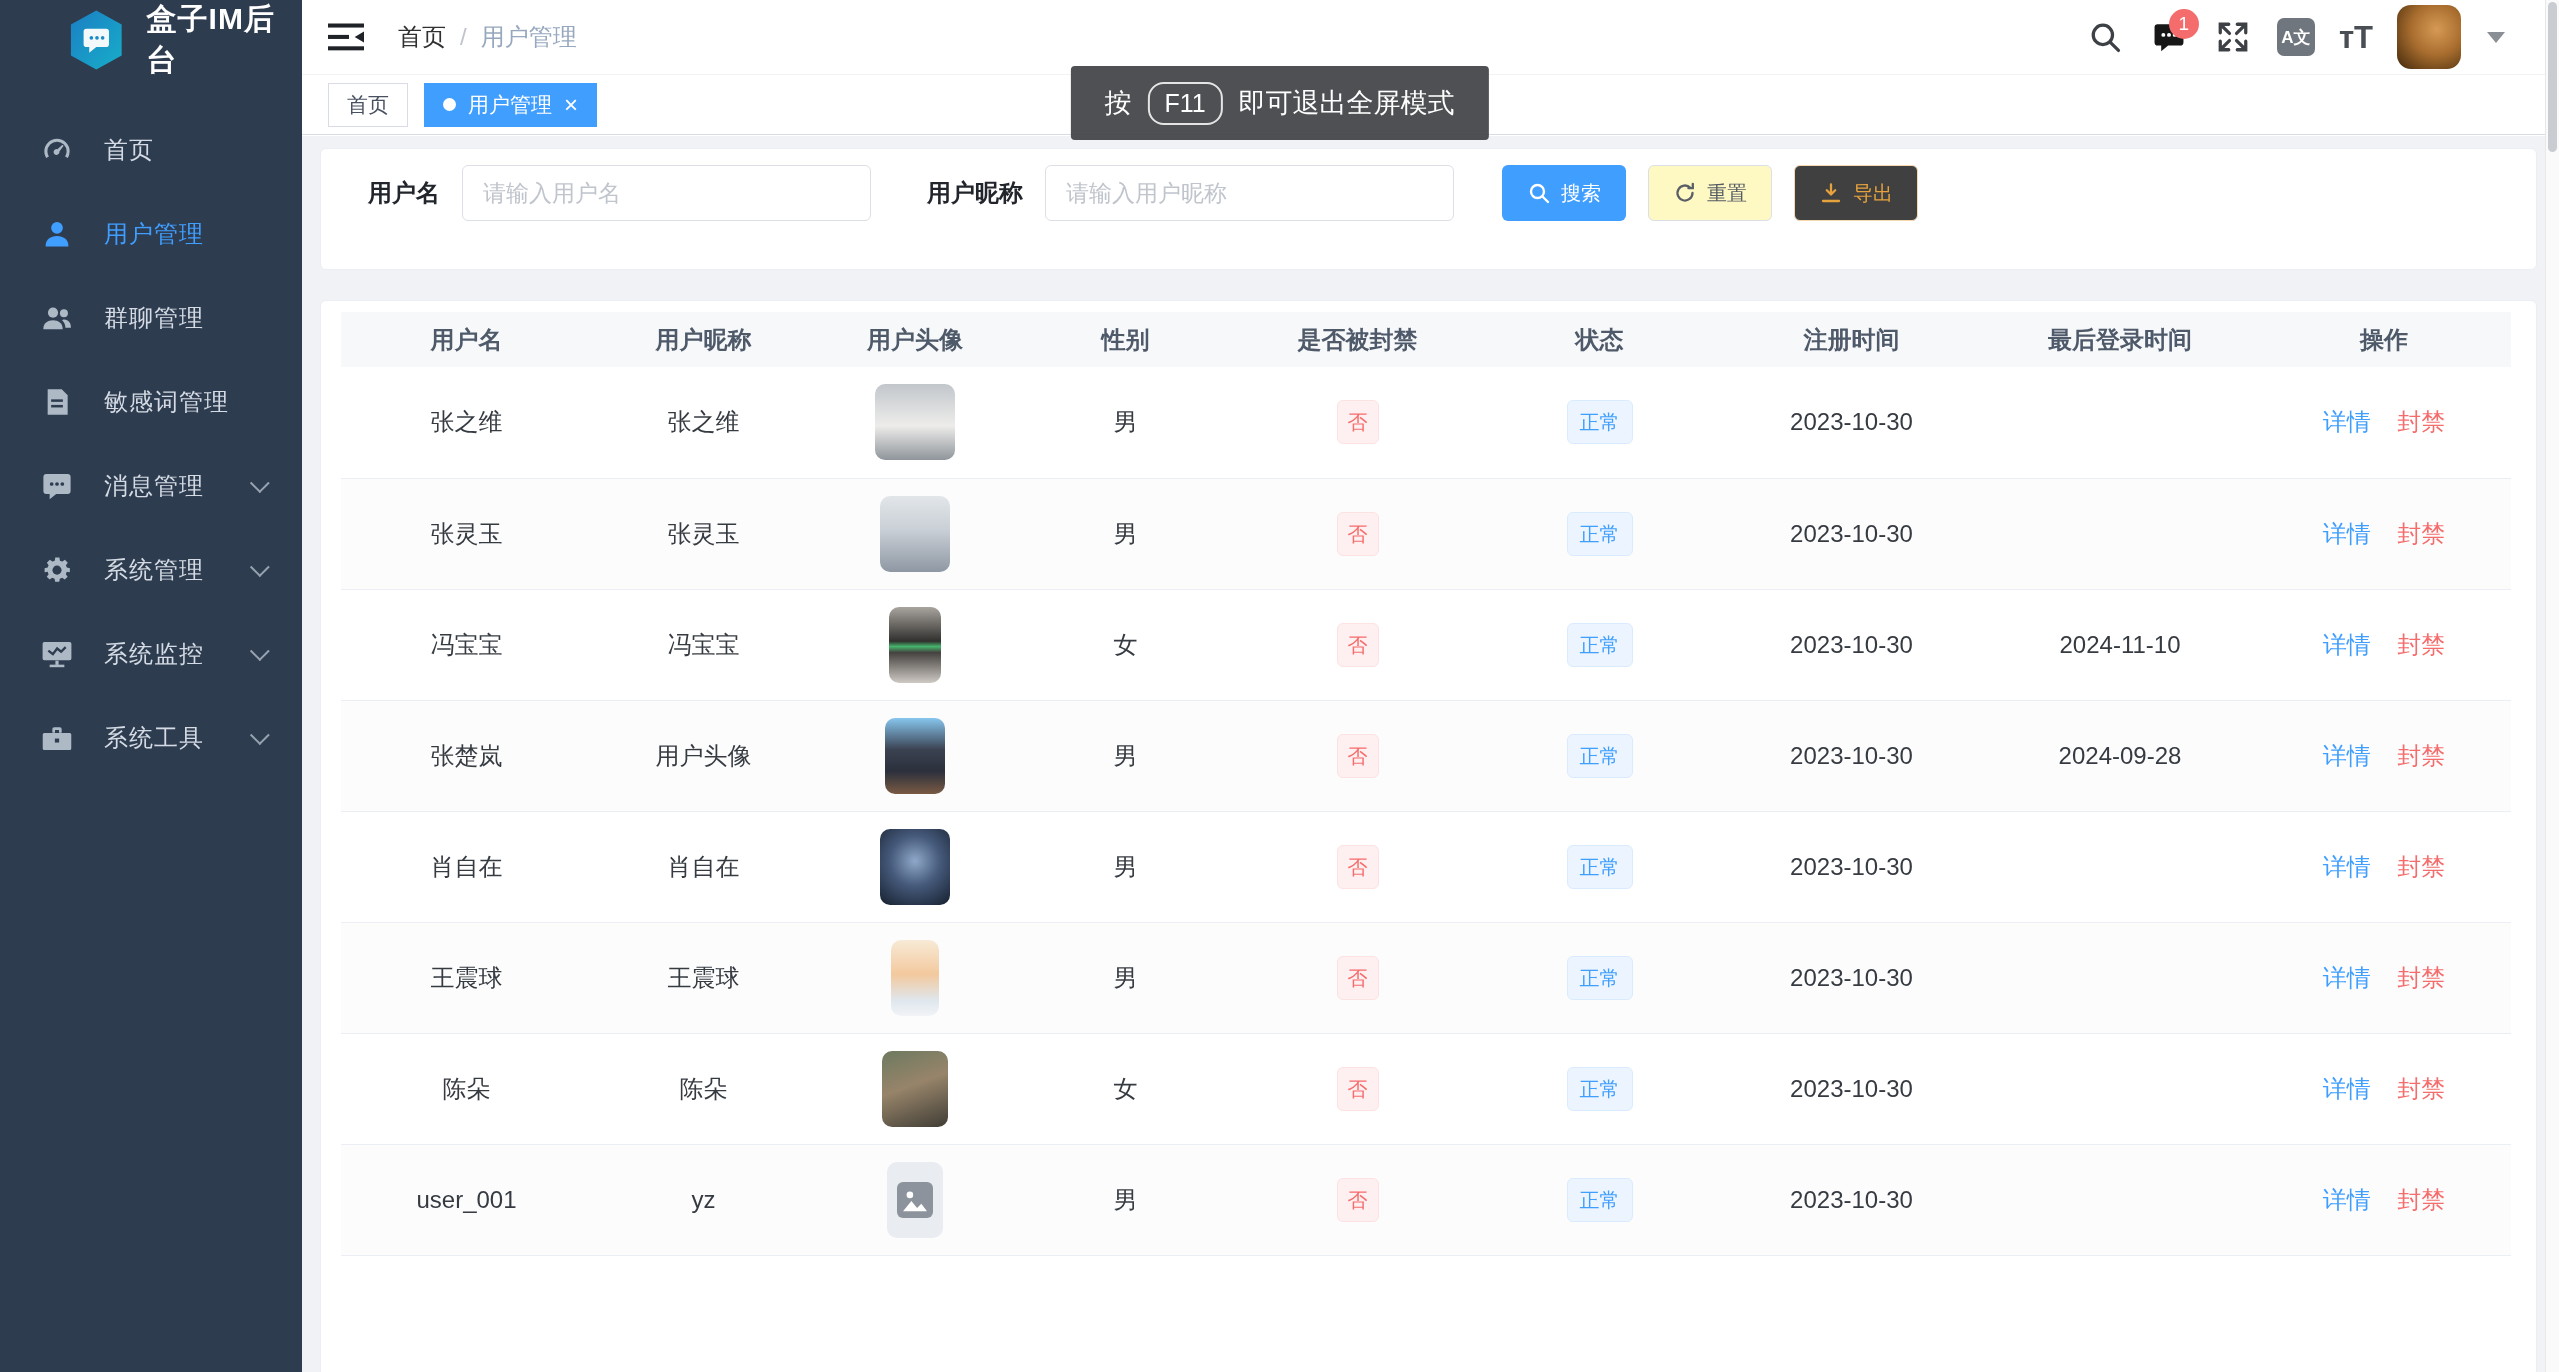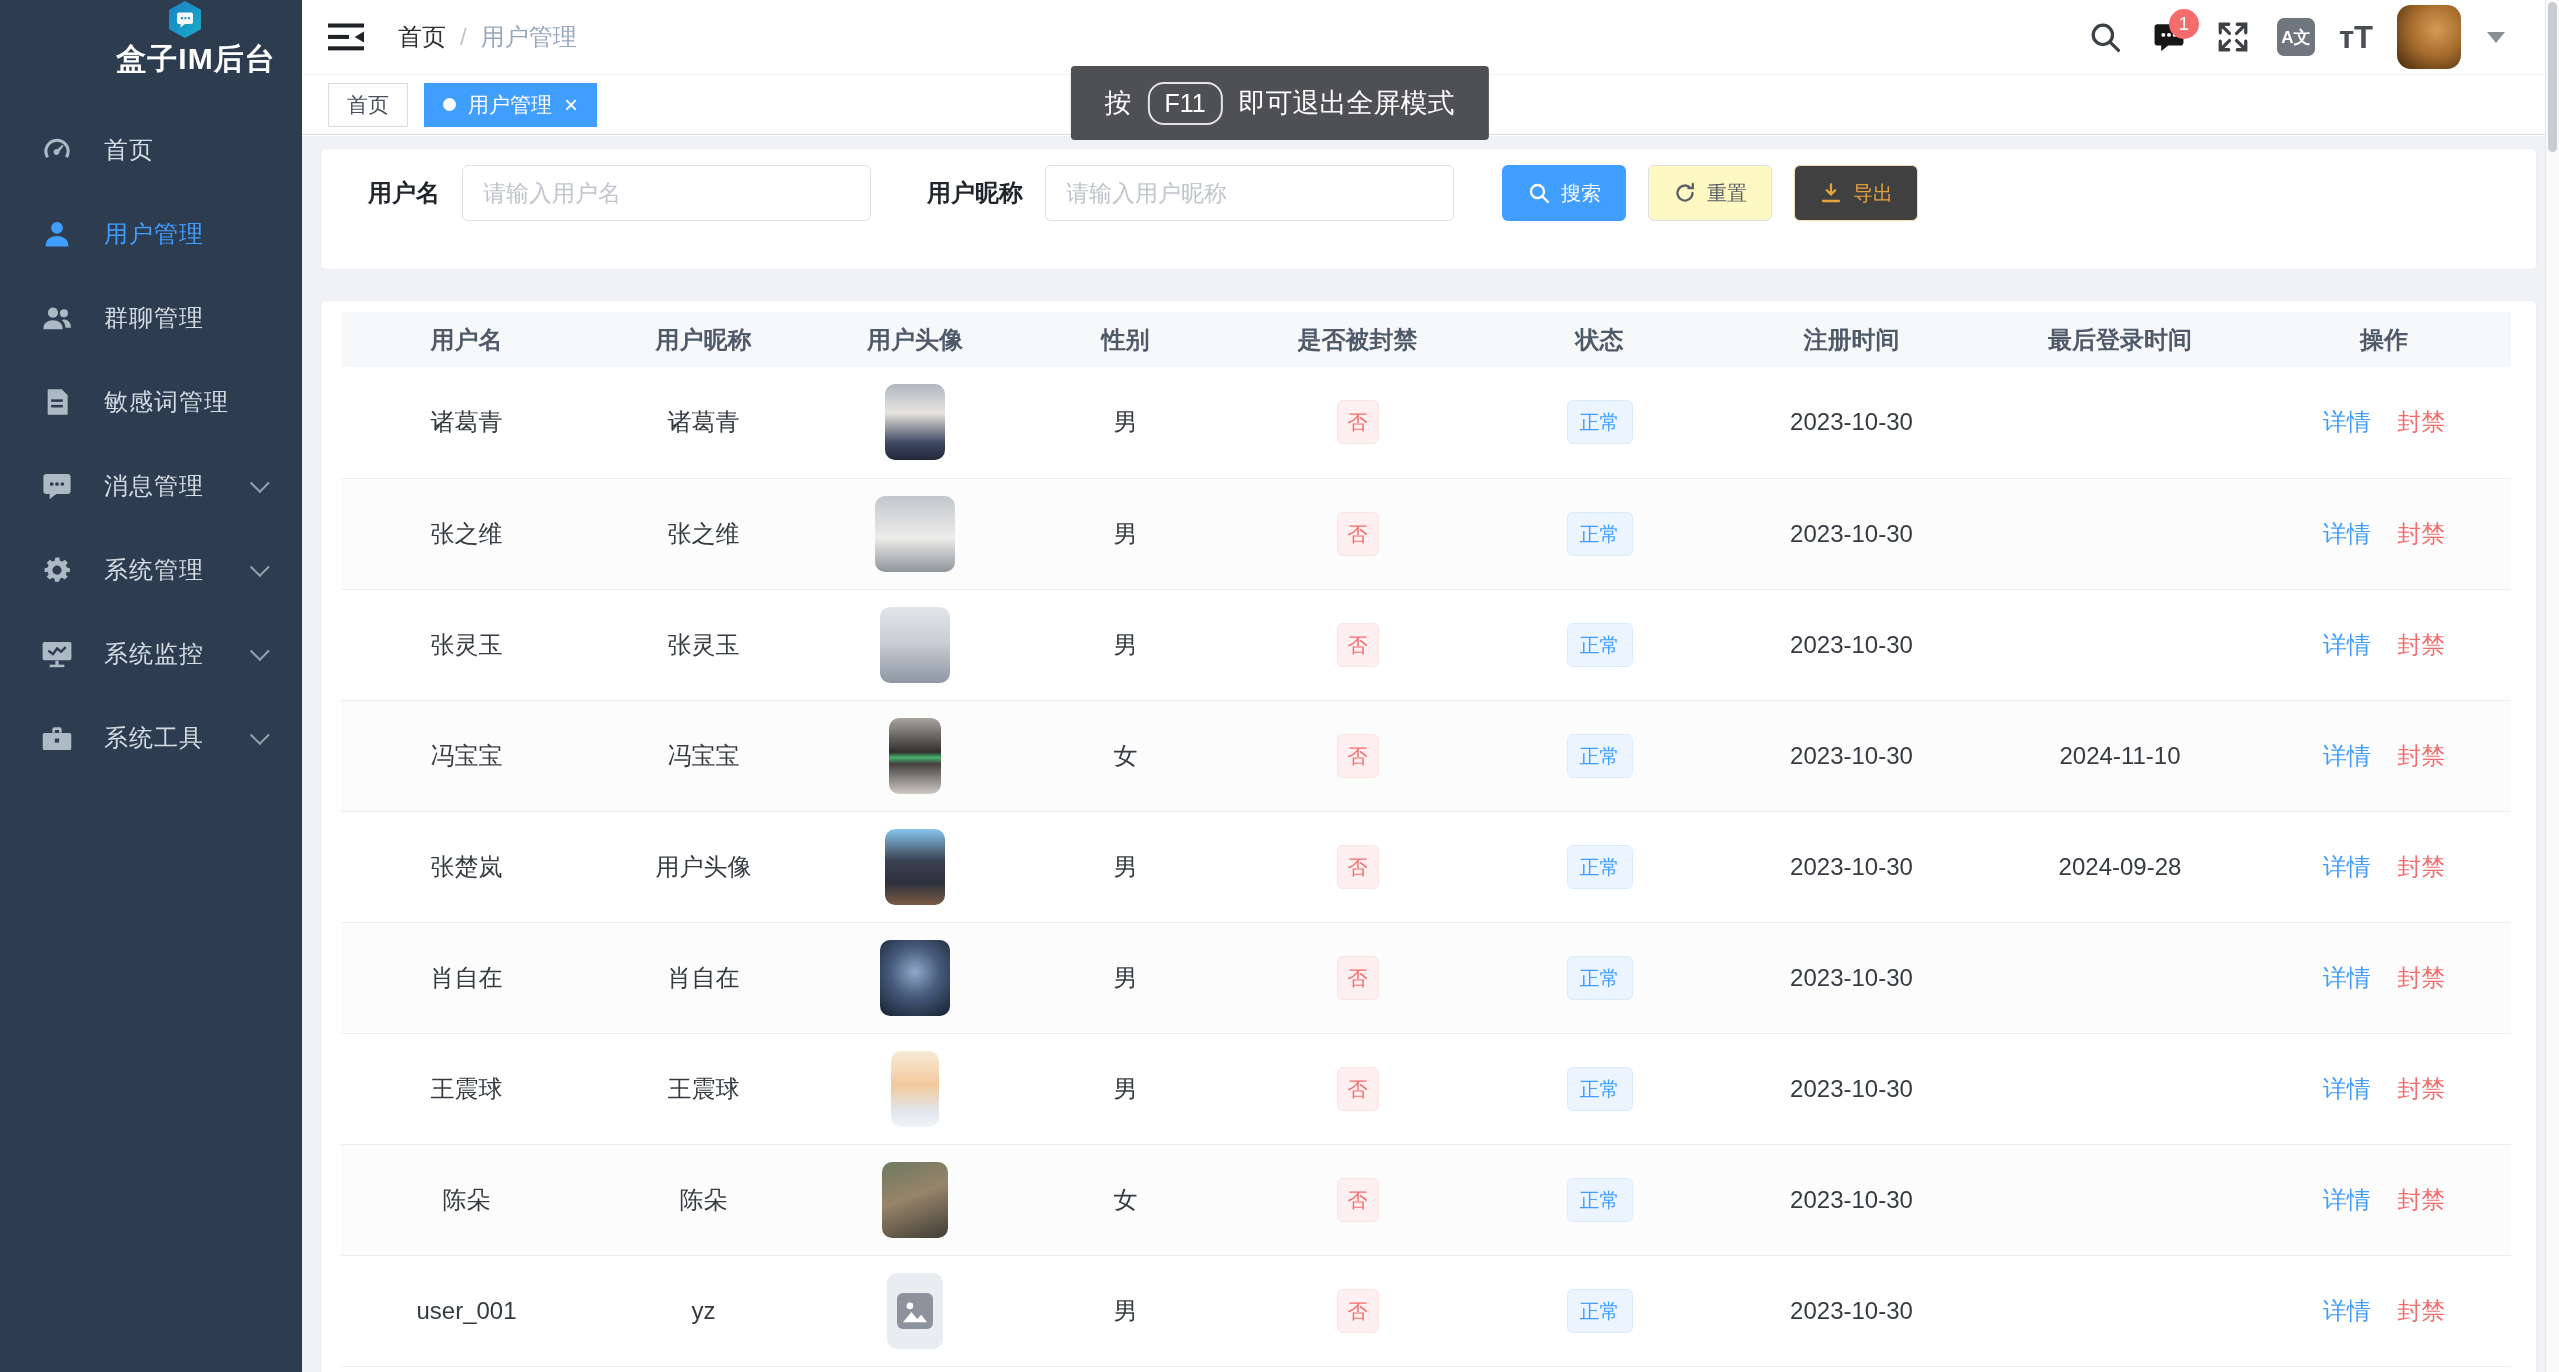--- a/index.html
+++ b/index.html
@@ -2,21 +2,21 @@
 <html><head>
 <meta charset="utf-8">
 <style>
   * { margin:0; padding:0; box-sizing:border-box; }
   html,body { width:2559px; height:1372px; overflow:hidden;
     font-family:"Liberation Sans","DejaVu Sans",sans-serif; background:#fff; }
 
   
   .sidebar { position:absolute; left:0; top:0; width:302px; height:1372px;
     background:#2e3c50; z-index:5; }
-  .logo-row { height:80px; display:flex; align-items:center; padding-left:68px;flex-direction:column; }
+  .logo-row { height:80px; display:flex; align-items:center; padding-left:68px; }
   .logo-row svg { width:58px; height:62px; }
   .logo-title { color:#fff; font-size:30px; font-weight:bold; margin-left:22px; letter-spacing:1px; }
   .menu { margin-top:28px; }
   .menu-item { height:84px; display:flex; align-items:center; padding:0 40px; cursor:pointer; position:relative; }
   .mi-icon { width:34px; height:34px; display:flex; align-items:center; justify-content:center; }
   .mi-icon svg { width:32px; height:32px; fill:#aeb9c6; }
   .mi-label { color:#d4dbe4; font-size:24px; margin-left:30px; letter-spacing:1px; }
   .menu-item.active .mi-label { color:#409eff; }
   .menu-item.active .mi-icon svg { fill:#409eff; }
   .mi-chevron { position:absolute; right:38px; width:14px; height:14px;
@@ -341,40 +341,20 @@
             <th>性别</th>
             <th>是否被封禁</th>
             <th>状态</th>
             <th>注册时间</th>
             <th>最后登录时间</th>
             <th>操作</th>
           </tr>
         </thead>
       <tbody id="tbody">
           <tr>
-    <td><span>诸葛青</span></td>
-    <td><span>诸葛青</span></td>
-    <td>
-              <div class="avatar-cell">
-                <div class="user-avatar av1">
-      
-    </div>
-              </div>
-            </td>
-    <td><span>男</span></td>
-    <td><span class="badge badge-red">否</span></td>
-    <td><span class="badge badge-blue">正常</span></td>
-    <td><span>2023-10-30</span></td>
-    <td><span></span></td>
-    <td>
-      <a class="link link-blue">详情</a>
-      <a class="link link-red">封禁</a>
-    </td>
-  </tr>
-          <tr>
     <td><span>张之维</span></td>
     <td><span>张之维</span></td>
     <td>
               <div class="avatar-cell">
                 <div class="user-avatar av2">
       
     </div>
               </div>
             </td>
     <td><span>男</span></td>

